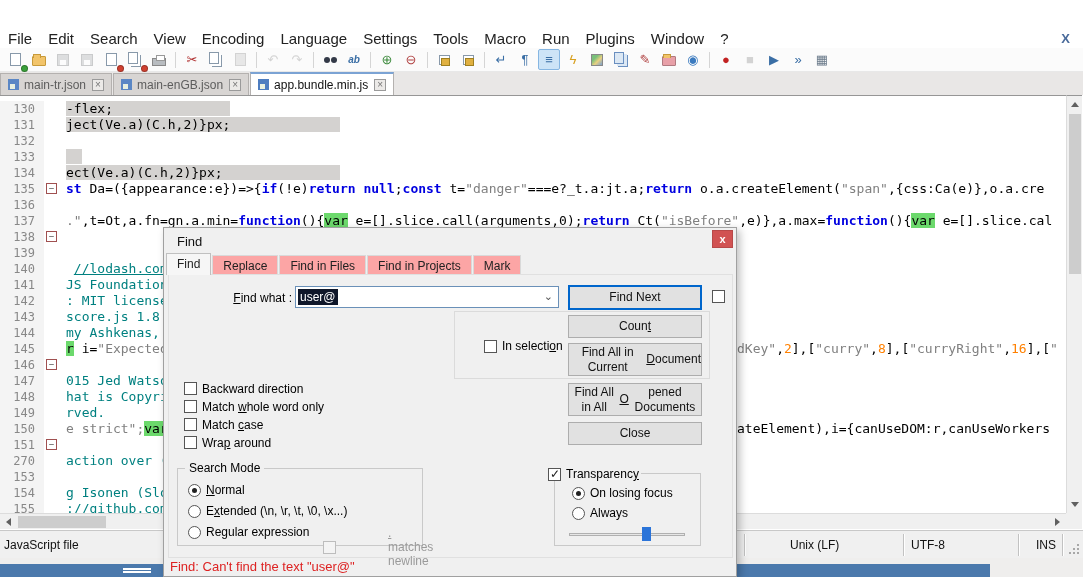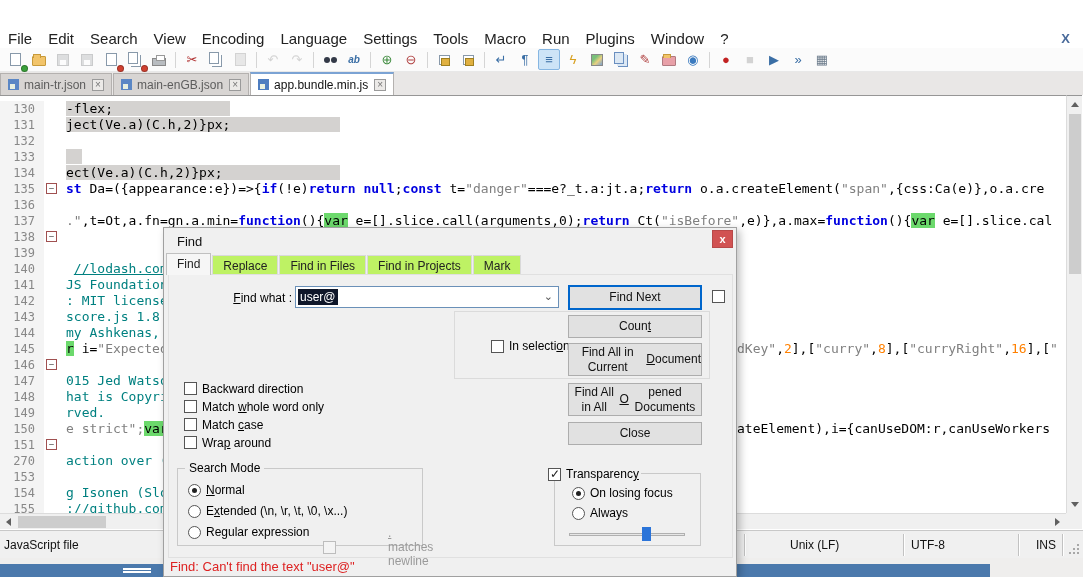--- a/index.html
+++ b/index.html
@@ -95,21 +95,21 @@
   
   #bottom-strip { position:absolute; left:0; top:558px; width:1083px; height:19px; background:#efeeed; }
   #back-blue-bar { position:absolute; left:0; top:6px; width:990px; height:13px; background:#4b79ac; }
   #back-grip { position:absolute; left:123px; top:4px; width:28px; height:5px; border-top:2px solid #fff; border-bottom:2px solid #fff; }
 
   
   #find-dialog { position:absolute; left:163px; top:227px; width:574px; height:350px; background:#f0f0f0; border:1px solid #a0a0a0; box-shadow:3px 3px 8px rgba(0,0,0,.25); font-size:12px; z-index:50; }
   #dlg-title { position:absolute; left:13px; top:6px; font-size:13px; color:#111; }
   #dlg-close { position:absolute; right:3px; top:2px; width:21px; height:18px; background:#d15252; border:1px solid #b84848; color:#fff; font-size:11px; font-weight:bold; text-align:center; line-height:16px; }
   #dlg-tabs { position:absolute; left:2px; top:27px; display:flex; height:20px; align-items:flex-end; }
-  .dlg-tab { padding:3px 10px 2px; border:1px solid #d9d9d9; border-bottom:none; background:#bef264; color:#222; margin-right:1px; }
+  .dlg-tab { padding:3px 10px 2px; border:1px solid #d9d9d9; border-bottom:none; background:#fca5a5; color:#222; margin-right:1px; }
   .dlg-tab.active { background:#f6f6f6; padding-bottom:4px; border-color:#c0c0c0; position:relative; z-index:2; }
   #dlg-page { position:absolute; left:4px; top:46px; width:565px; height:284px; border:1px solid #e0e0e0; background:#f0f0f0; }
 
   #lbl-findwhat { position:absolute; left:30px; top:63px; width:98px; text-align:right; }
   #combo-findwhat { position:absolute; left:131px; top:58px; width:264px; height:22px; background:#fff; border:1px solid #6a90b8; }
   #combo-value { position:absolute; left:2px; top:2px; background:#0f172a; color:#fff; padding:1px 2px; }
   #combo-arrow { position:absolute; right:5px; top:3px; color:#555; font-size:11px; }
 
   .dlg-btn { position:absolute; left:404px; width:134px; background:#e1e1e1; border:1px solid #adadad; color:#111; display:flex; align-items:center; justify-content:center; text-align:center; line-height:1.25; }
   #btn-findnext { top:57px; height:25px; border:2px solid #0066cc; }
@@ -122,21 +122,21 @@
   .w-check { display:flex; align-items:center; }
   .w-check .box { width:13px; height:13px; background:#fff; border:1px solid #555; margin-right:5px; position:relative; flex:none; }
   .w-check .box.checked:before { content:"\2713"; position:absolute; left:1px; top:-2px; font-size:12px; color:#222; }
   .w-check.disabled { color:#9a9a9a; }
   .w-check.disabled .box { border-color:#bdbdbd; background:#f4f4f4; }
   .w-radio { display:flex; align-items:center; }
   .w-radio .dot { width:13px; height:13px; border:1px solid #555; border-radius:50%; margin-right:5px; position:relative; background:#fff; flex:none; }
   .w-radio .dot.sel:before { content:""; position:absolute; left:3px; top:3px; width:5px; height:5px; border-radius:50%; background:#222; }
 
   #grp-inselection { position:absolute; left:290px; top:83px; width:256px; height:68px; border:1px solid #dbdbdb; }
-  #cb-inselection { position:absolute; left:327px; top:111px; }
+  #cb-inselection { position:absolute; left:320px; top:111px; }
   #find-checks { position:absolute; left:20px; top:154px; }
   #find-checks .w-check { margin-bottom:5px; height:13px; }
 
   .grp { position:absolute; border:1px solid #c9c9c9; }
   .grp-label { position:absolute; top:-8px; left:7px; background:#f0f0f0; padding:0 4px; }
   #grp-searchmode { left:13px; top:240px; width:246px; height:78px; }
   #sm-radios { position:absolute; left:10px; top:14px; }
   #sm-radios .w-radio { margin-bottom:7px; }
   #cb-newline { position:absolute; left:145px; top:57px;gap:47px; }
   #grp-transparency { left:390px; top:245px; width:147px; height:73px; }

